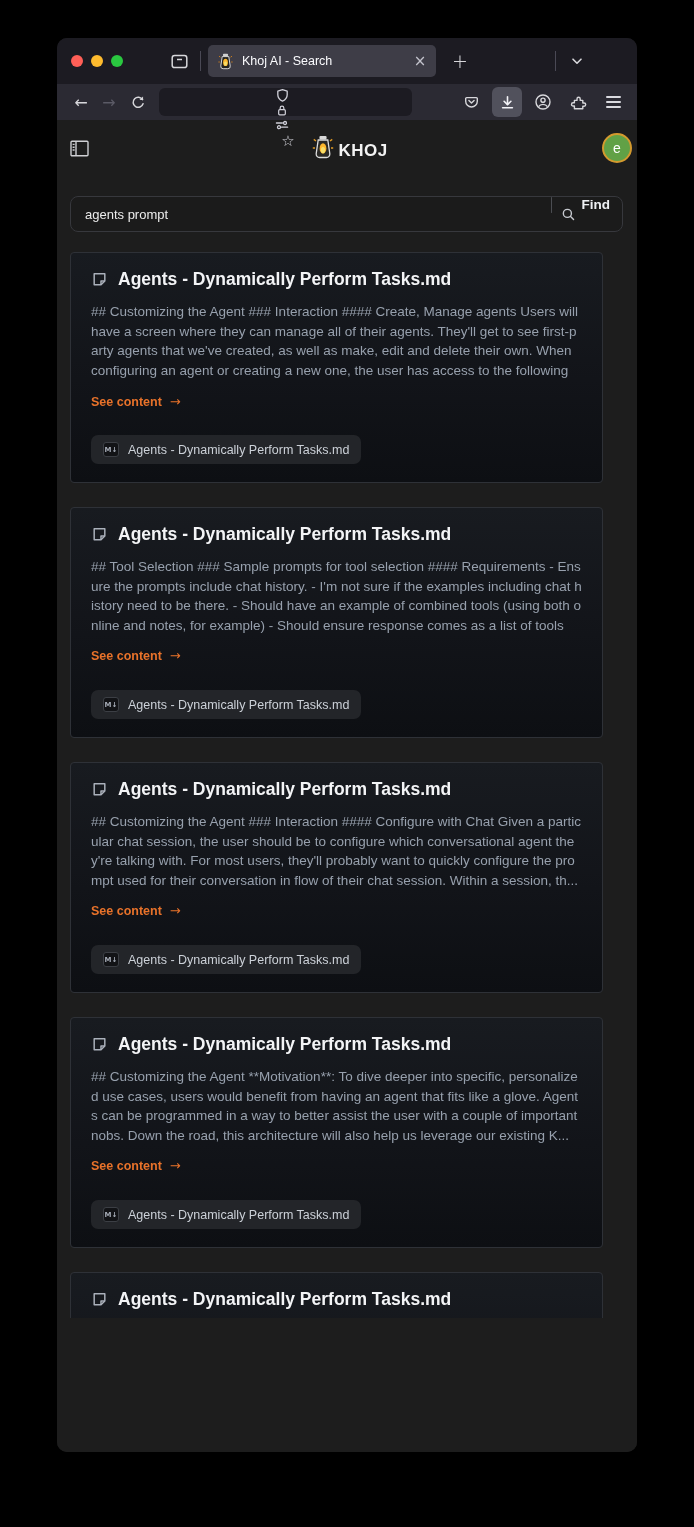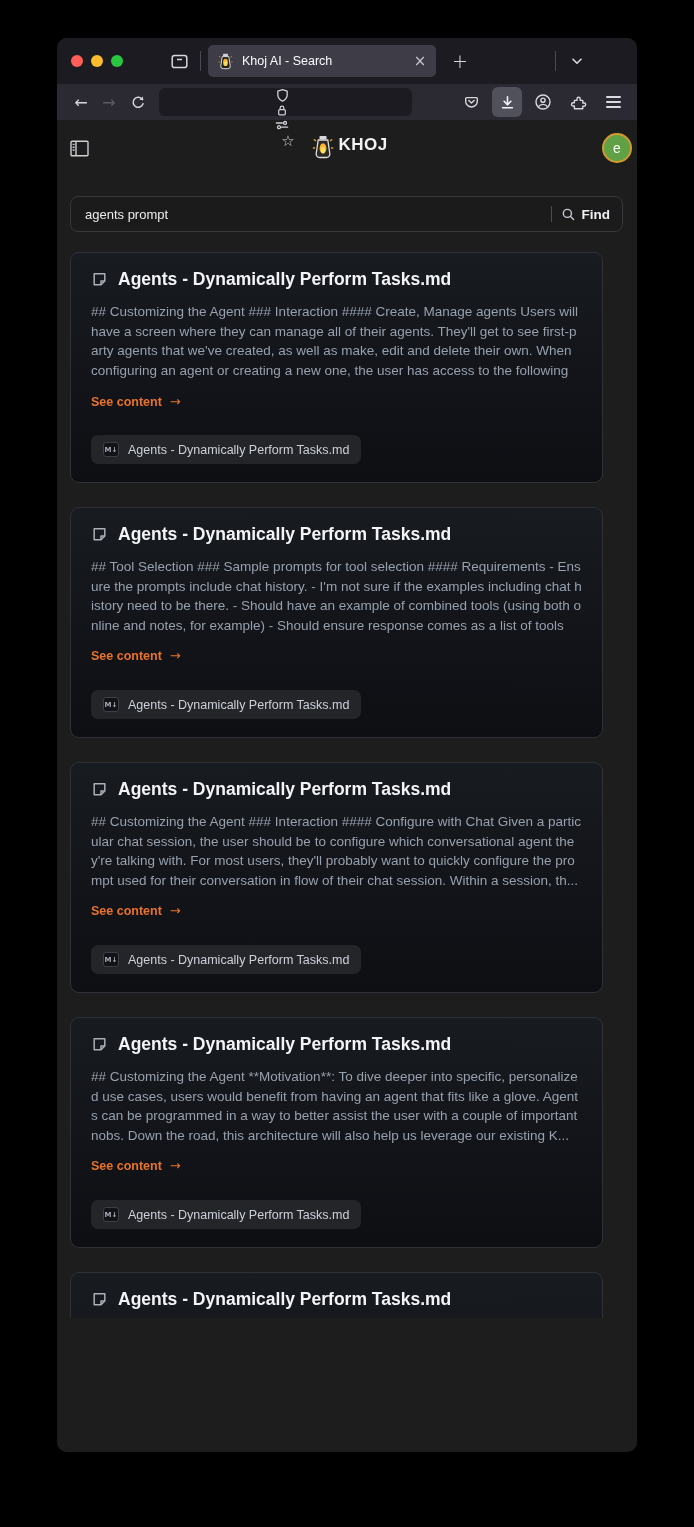--- a/index.html
+++ b/index.html
@@ -38,37 +38,37 @@
   .url-star { margin-left:4px; color:#d3d3da; font-size:15px; font-family:"DejaVu Sans",sans-serif; }
   .tool-right { display:flex; align-items:center; margin-left:auto; gap:7px; }
   .dl-active { background:#51515c; width:30px; height:30px; border-radius:6px; }
   .burger { display:flex; flex-direction:column; gap:3px; }
   .burger i { display:block; width:15px; height:1.8px; background:#dadae0; border-radius:1px; }
 
   
   .app { height:1332px; background:#1d1d1d; overflow:hidden; }
   .app-header { height:56px; display:flex; align-items:center; padding:0 5px 0 11px; }
   .side-toggle { width:30px; height:28px; display:flex; align-items:center; color:#cfd0d4; }
-  .logo-zone { flex:1; display:flex; align-items:flex-start; justify-content:center; gap:4px; }
+  .logo-zone { flex:1; display:flex; align-items:flex-end; justify-content:center; gap:4px; }
   .brand { font-size:17px; font-weight:700; letter-spacing:0.5px; color:#f2f2f2; }
   .avatar { width:30px; height:30px; border-radius:50%; background:#61a146; border:2px solid #d49a2e;
             display:flex; align-items:center; justify-content:center;
             color:#fff; font-size:14px; }
 
-  .searchbar { display:flex; align-items:center; height:36px; margin:20px 14px 0 13px;
+  .searchbar { display:flex; height:36px; margin:20px 14px 0 13px;
                border:1px solid #37383d; border-radius:8px; background:#1b1b1b; padding:0 12px 0 14px; }
   .searchbar input { flex:1; background:transparent; border:none; outline:none;
                      color:#ececec; font-size:13px; font-family:"Liberation Sans",sans-serif; }
   .find-div { width:1px; height:16px; background:#4b4d52; border-radius:1px; margin-right:9px; }
   .find-ico { display:flex; align-items:center; color:#c7cad0; margin-right:6px; }
   .find-label { font-size:13.5px; font-weight:600; color:#eef0f3; }
 
   .results { margin:20px 34px 0 13px; }
   .card { display:flex; flex-direction:column; height:231px; background:linear-gradient(180deg,#181b20 0%,#121419 55%,#0d0f13 100%);
-          border:1px solid #2e3137; border-radius:9px; padding:16px 20px 18px; margin-bottom:24px; }
+          border:1px solid #2e3137; border-radius:4px; padding:16px 20px 18px; margin-bottom:24px; }
   .card-clip { height:46px; overflow:hidden; margin-bottom:0; }
   .card-clip .card { margin-bottom:0; }
   .card-title-row { display:flex; align-items:center; gap:10px; }
   .note-ico { display:flex; align-items:center; color:#aab0ba; flex:none; }
   .card-title { font-size:17.5px; font-weight:700; color:#f3f4f6; white-space:nowrap; overflow:hidden; }
   .snippet { margin-top:12px; max-height:79px; overflow:hidden; font-size:13.5px; line-height:19.6px;
              color:#97a0ad; word-break:break-all; }
   .see-link { display:flex; align-items:center; gap:8px; margin-top:13px;
               color:#e8722a; font-size:12.5px; font-weight:700; }
   .see-arrow { font-family:"DejaVu Sans",sans-serif; font-size:13px; font-weight:400; }

